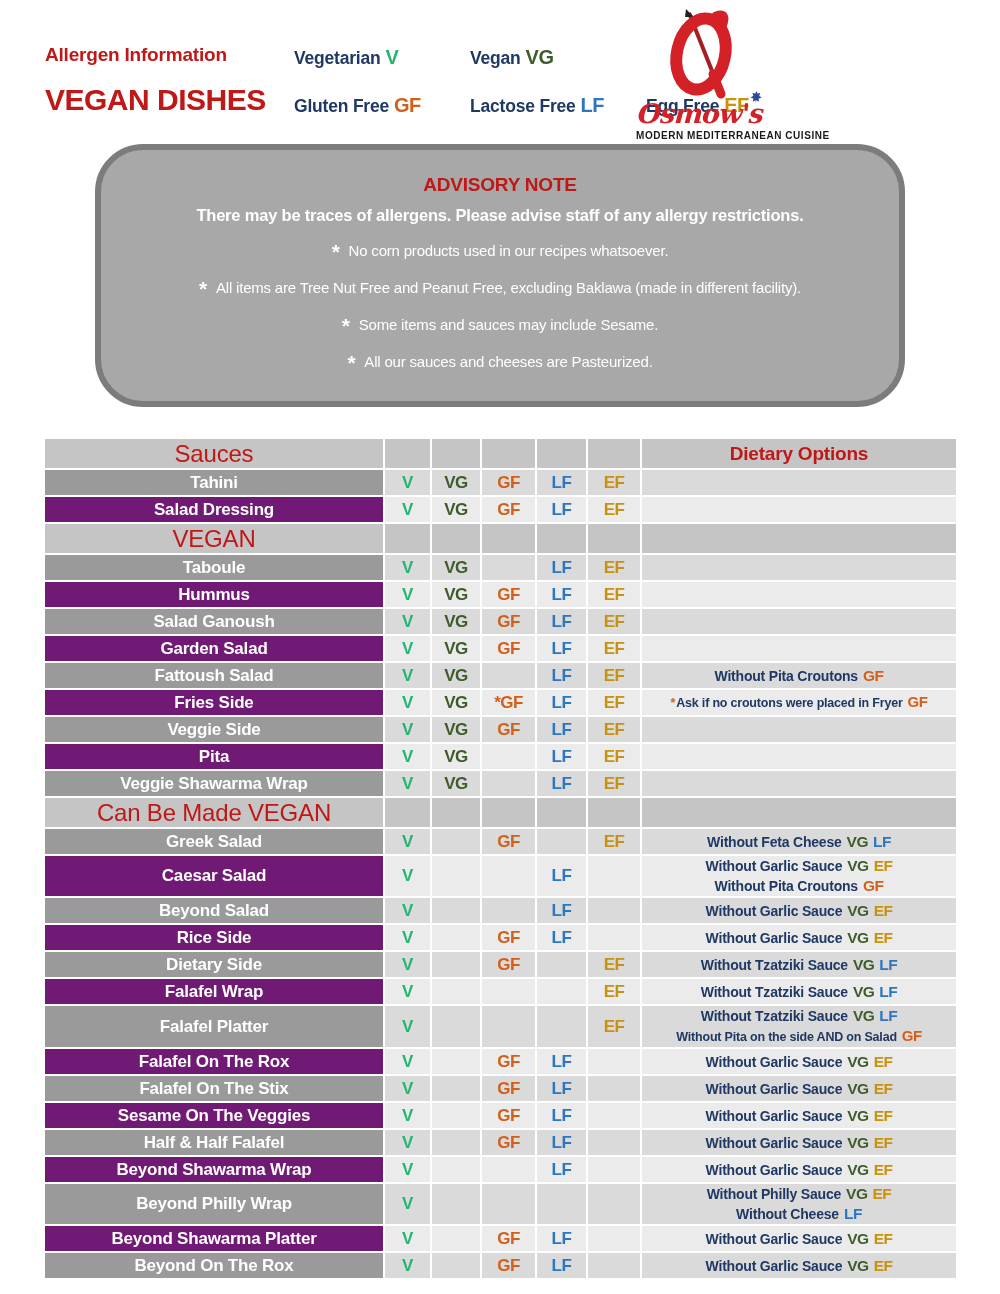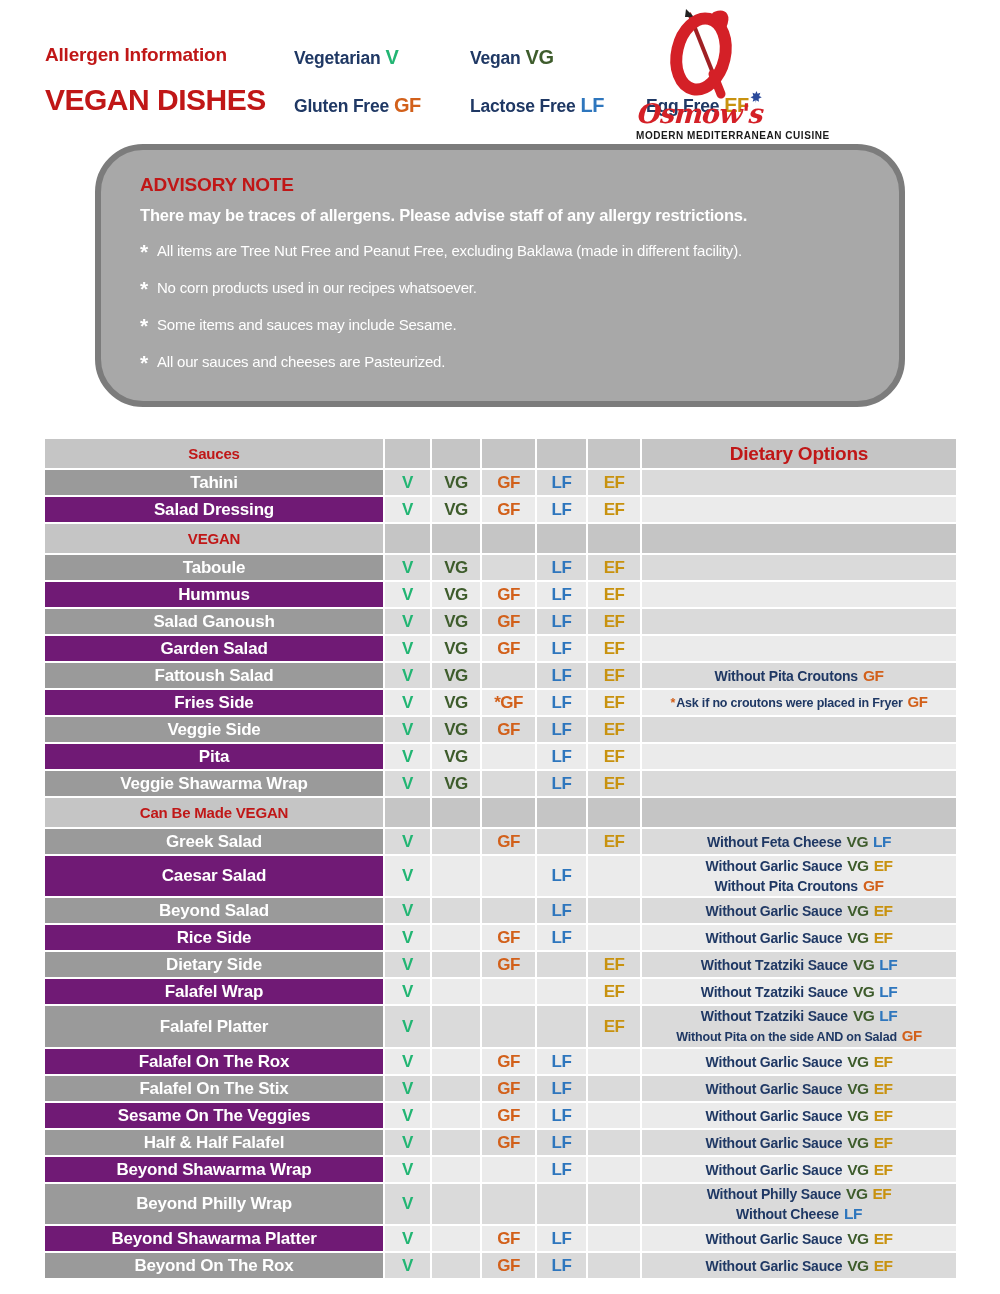--- a/index.html
+++ b/index.html
@@ -38,35 +38,35 @@
   .logo-mark { display: block; margin: 0 auto; }
   .brand { position: relative; display: inline-block; color: #d42027; font-family: "DejaVu Serif", serif;
            font-style: italic; font-weight: bold; font-size: 27px; letter-spacing: -1px; transform: skewX(-4deg); line-height: 1; }
   .leaf { position: absolute; right: 2px; top: -9px; }
   .tagline { color: #1a1a1a; font-weight: bold; font-size: 10px; letter-spacing: 0.55px; margin-top: 3px; white-space: nowrap; }
 
   
   .advisory {
     margin: 4px 0 0 95px; width: 810px; min-height: 263px;
     background: #a8a8a8; border: 6px solid #7c7c7c; border-radius: 48px;
-    padding: 24px 39px 26px; text-align: left; color: #ffffff;
+    padding: 24px 39px 26px; text-align: center; color: #ffffff;
   }
   .adv-title { color: var(--c-red); font-weight: bold; font-size: 19px; letter-spacing: -0.2px; }
   .adv-sub { font-weight: bold; font-size: 16.5px; margin-top: 10px; letter-spacing: -0.2px; }
   .note { margin-top: 13px; font-size: 15px; letter-spacing: -0.2px; }
   .ast { font-size: 21px; font-weight: bold; vertical-align: -1px; margin-right: 9px; display: inline-block; transform: translateY(2px); }
 
   
   table.menu {
     border-collapse: separate; border-spacing: 2px;
     margin: 30px 0 0 43px; width: 915px; table-layout: fixed;
   }
   td { padding: 0 2px; vertical-align: middle; text-align: center; overflow: hidden; }
   .section-row td { background: #c5c5c5; height: 29px; }
-  .section-title { color: var(--c-red); font-weight: bold; font-size: 15px; letter-spacing: -0.2px; }
+  .section-title { color: var(--c-red); font-weight: normal; font-size: 24px; letter-spacing: -0.2px; }
   .diet-header { color: var(--c-red); font-weight: bold; font-size: 19px; letter-spacing: -0.2px; }
   .name-cell { color: #ffffff; font-weight: bold; font-size: 17px; letter-spacing: -0.2px; height: 25px; }
   .badge-cell { font-weight: bold; font-size: 17px; letter-spacing: -0.5px; }
   .row-odd  .name-cell { background: #9a9a9a; }
   .row-odd  .badge-cell, .row-odd  .diet-cell { background: #dadada; }
   .row-even .name-cell { background: #701a75; }
   .row-even .badge-cell, .row-even .diet-cell { background: #ebebeb; }
   .diet-line { color: var(--c-navy); font-weight: bold; font-size: 14px; line-height: 20px; letter-spacing: -0.2px; white-space: nowrap; }
   .diet-line .pre { margin-right: 1px; }
   .diet-line.small { font-size: 12.5px; }
@@ -113,22 +113,22 @@
         </svg>
       </div>
       <div class="tagline">MODERN MEDITERRANEAN CUISINE</div>
     </div>
   </header>
 
   <section class="advisory">
     <div class="adv-title">ADVISORY NOTE</div>
     <div class="adv-sub">There may be traces of allergens. Please advise staff of any allergy restrictions.</div>
     <div>
+        <div class="note"><span class="ast">*</span><span>No corn products used in our recipes whatsoever.</span></div>
         <div class="note"><span class="ast">*</span><span>All items are Tree Nut Free and Peanut Free, excluding Baklawa (made in different facility).</span></div>
-        <div class="note"><span class="ast">*</span><span>No corn products used in our recipes whatsoever.</span></div>
         <div class="note"><span class="ast">*</span><span>Some items and sauces may include Sesame.</span></div>
         <div class="note"><span class="ast">*</span><span>All our sauces and cheeses are Pasteurized.</span></div>
       </div>
   </section>
 
   <table class="menu">
     <colgroup>
       <col style="width:338px">
       <col style="width:45px">
       <col style="width:48px">

